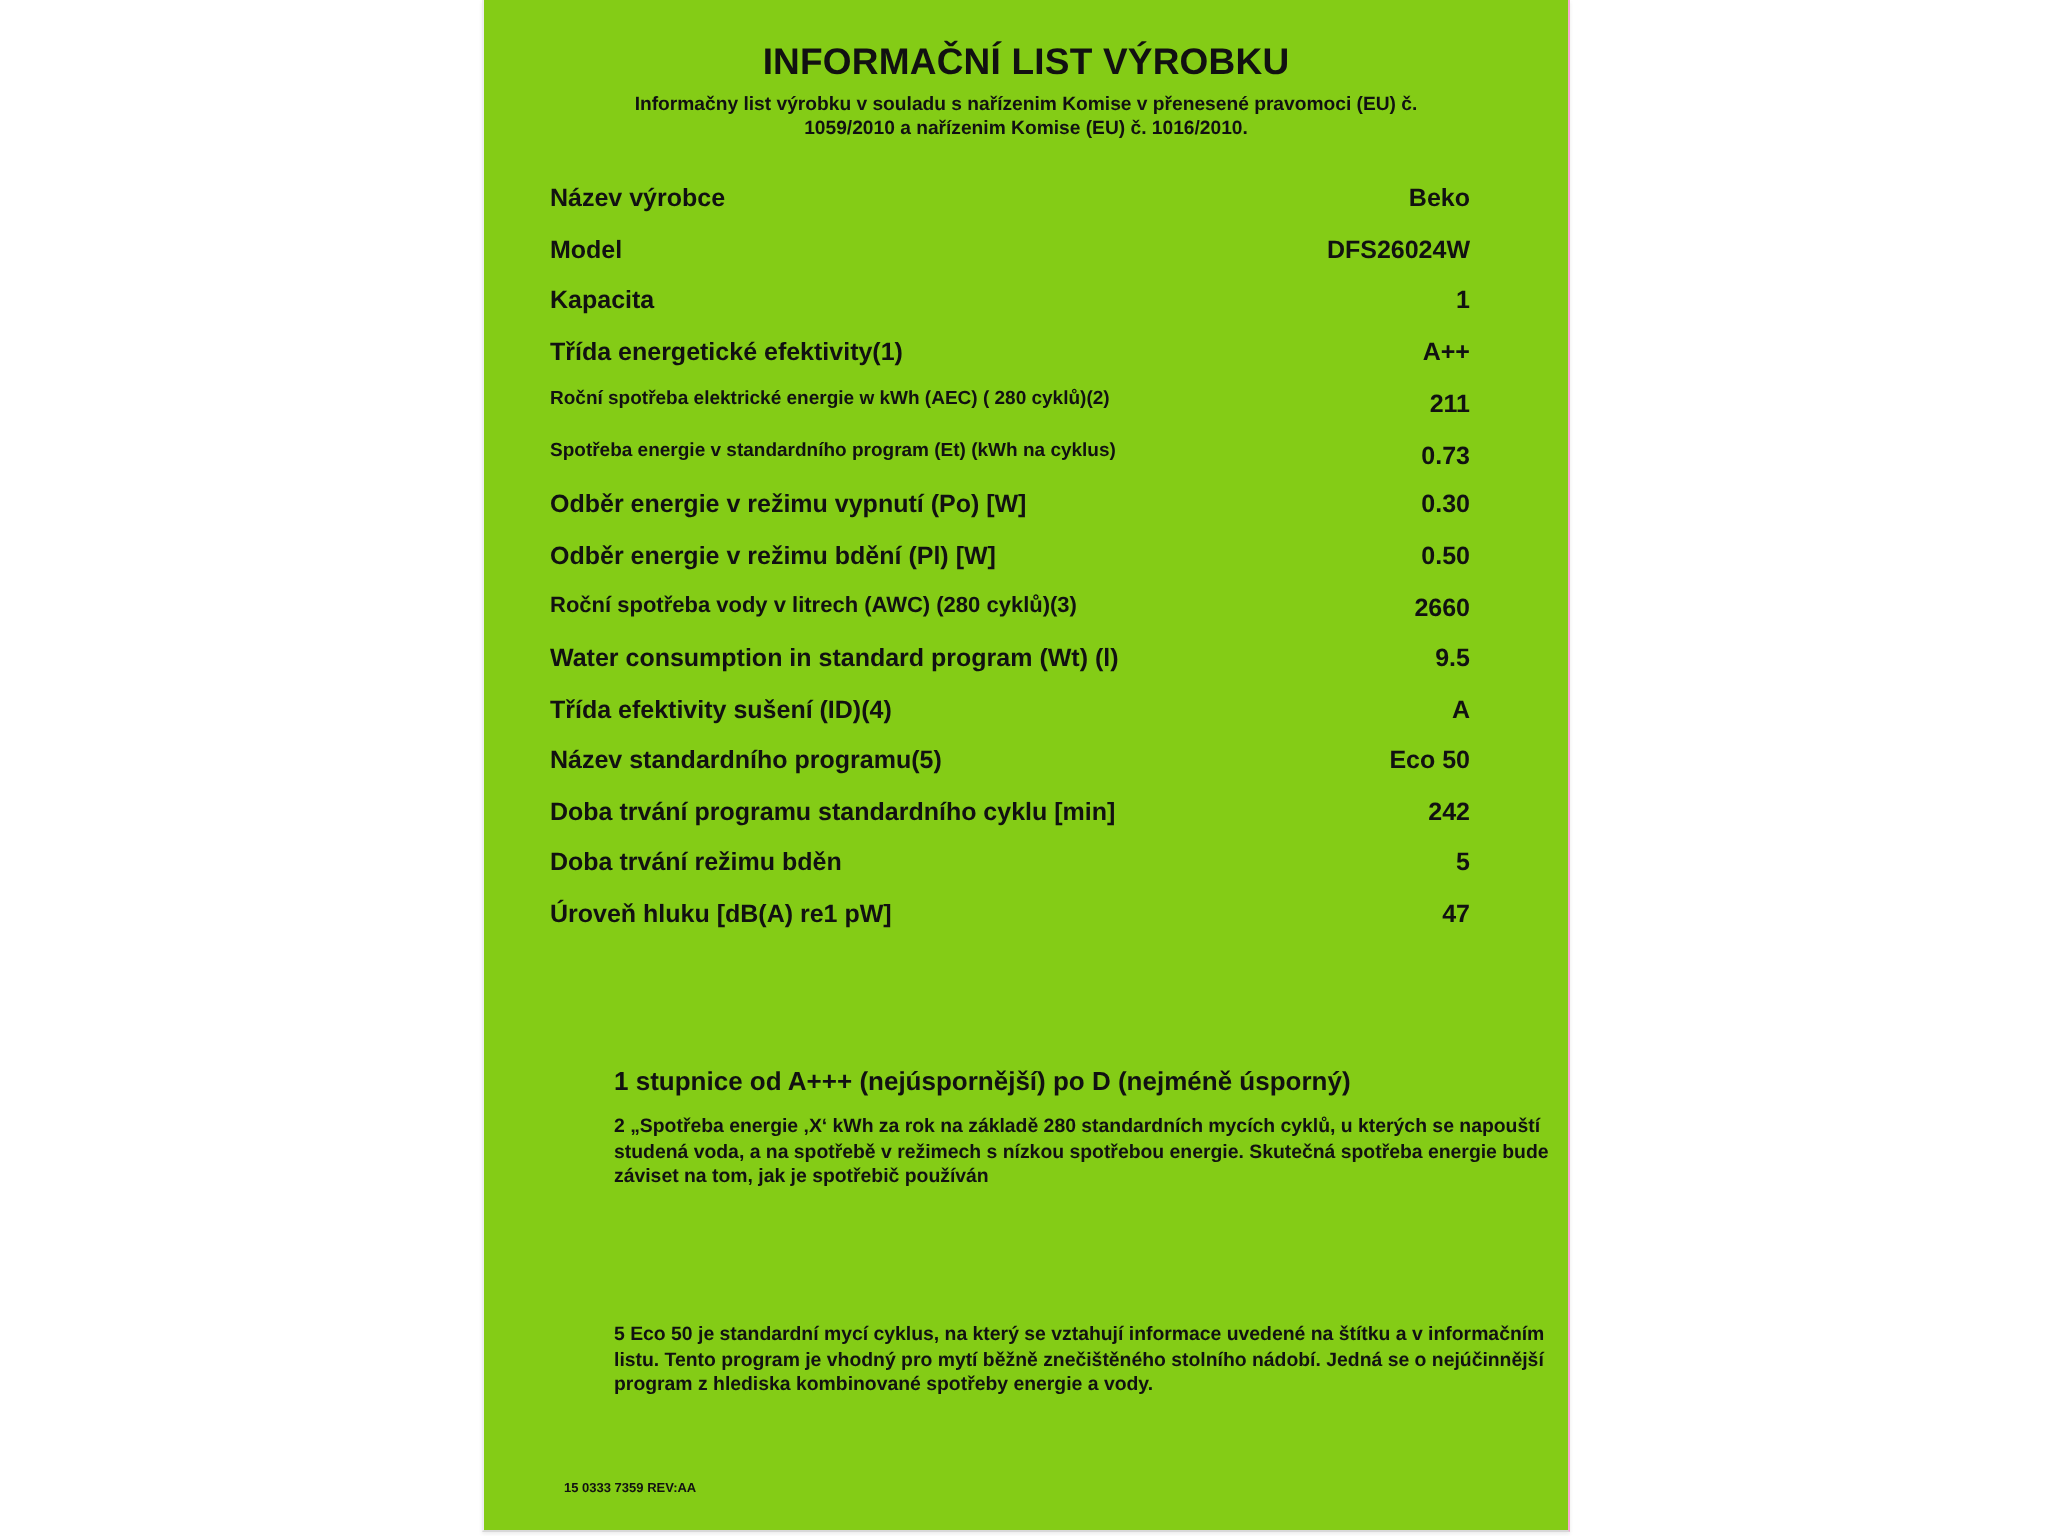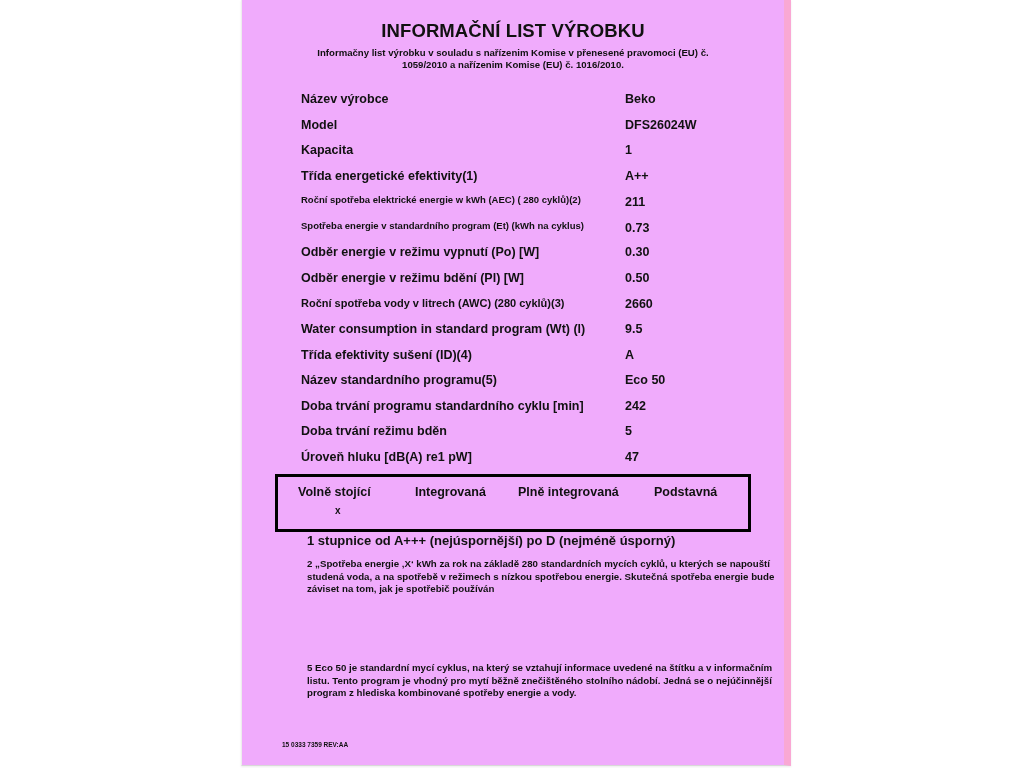--- a/index.html
+++ b/index.html
@@ -1,22 +1,22 @@
 <!DOCTYPE html>
 <html><head>
 <meta charset="utf-8">
 <style>
   html, body { margin:0; padding:0; background:#ffffff; }
   body { width:1024px; height:768px; position:relative; overflow:hidden; font-family:"Liberation Sans", sans-serif; color:#111; }
-  .page { position:absolute; left:241px; top:0; width:542px; height:765px; background:#f0abfc; border-right:7px solid #f9a8d4; border-bottom:1px solid #d8d8d8; border-left:1px solid #eeeeee; box-shadow:0 1px 2px rgba(0,0,0,0.08); }
+  .page { position:absolute; left:241px; top:0; width:542px; height:765px; background:#84cc16; border-right:1px solid #f9a8d4; border-bottom:1px solid #d8d8d8; border-left:1px solid #eeeeee; box-shadow:0 1px 2px rgba(0,0,0,0.08); }
   .title { position:absolute; left:0; width:542px; top:20px; text-align:center; font-weight:bold; font-size:18.5px; letter-spacing:0.1px; }
   .subtitle { position:absolute; left:60px; width:422px; top:47px; text-align:center; font-weight:bold; font-size:9.6px; line-height:12px; }
   .row { position:absolute; left:33px; width:480px; font-weight:bold; }
-  .row .lbl { position:absolute; left:0;margin-left:26px; }
-  .row .val { position:absolute; left:350px; width:110px; text-align:left; font-size:12.5px; }
+  .row .lbl { position:absolute; left:0; }
+  .row .val { position:absolute; left:350px; width:110px; text-align:right; font-size:12.5px; }
   .lg { font-size:12.5px; }
   .sm { font-size:9.5px; line-height:11px; width:290px; }
   .md { font-size:11px; }
   .box { position:absolute; left:33px; top:474px; width:470px; height:52px; border:3px solid #000; }
   .box span { position:absolute; font-weight:bold; font-size:12.5px; top:8px; }
   .note { position:absolute; left:33px; font-weight:bold;margin-left:32px; }
   .n1 { top:533px; font-size:13px; }
   .n2 { top:558px; font-size:9.7px; line-height:12.5px; width:475px; }
   .n3 { top:602px; font-size:13px; line-height:17px; width:480px; }
   .n4 { top:642px; font-size:9.7px; width:480px; }
@@ -84,26 +84,19 @@
   </div>
   <div class="row" style="top:424px">
     <span class="lbl lg">Doba trvání režimu bděn</span>
     <span class="val">5</span>
   </div>
   <div class="row" style="top:450px">
     <span class="lbl lg">Úroveň hluku [dB(A) re1 pW]</span>
     <span class="val">47</span>
   </div>
 
-  <div class="box">
-    <span style="left:20px">Volně stojící</span>
-    <span style="left:137px">Integrovaná</span>
-    <span style="left:240px">Plně integrovaná</span>
-    <span style="left:376px">Podstavná</span>
-    <span style="left:57px; top:28px; font-size:10px">x</span>
-  </div>
 
   <div class="note n1">1  stupnice od A+++ (nejúspornější) po D (nejméně úsporný)</div>
   <div class="note n2">2 „Spotřeba energie ‚X‘ kWh za rok na základě 280 standardních mycích cyklů, u kterých se napouští studená voda, a na spotřebě v režimech s nízkou spotřebou energie. Skutečná spotřeba energie bude záviset na tom, jak je spotřebič používán</div>
   <div class="note n5">5  Eco 50 je standardní mycí cyklus, na který se vztahují informace uvedené na štítku a v informačním listu. Tento program je vhodný pro mytí běžně znečištěného stolního nádobí. Jedná se o nejúčinnější program z hlediska kombinované spotřeby energie a vody.</div>
 
   <div class="code">15 0333 7359  REV:AA</div>
 </div>
 
 </body></html>

